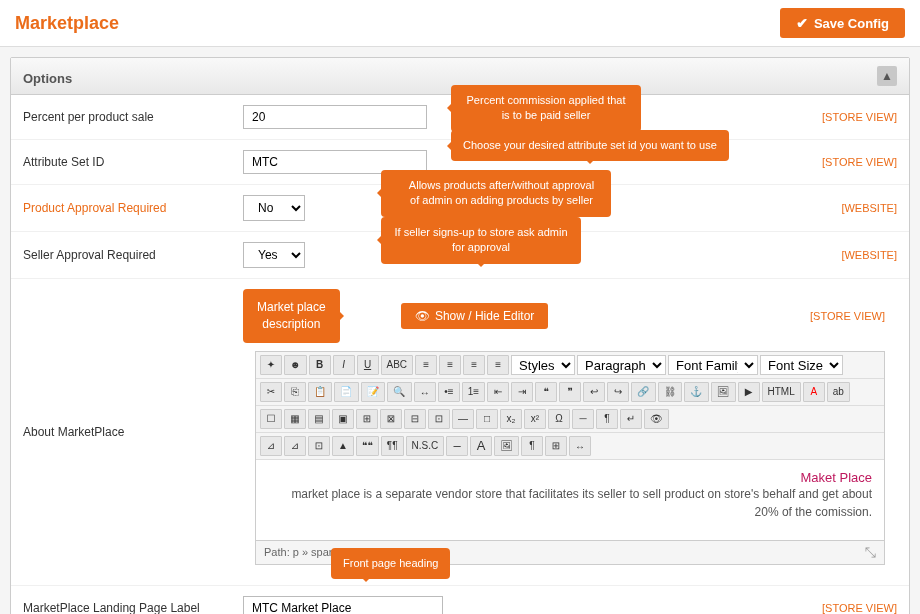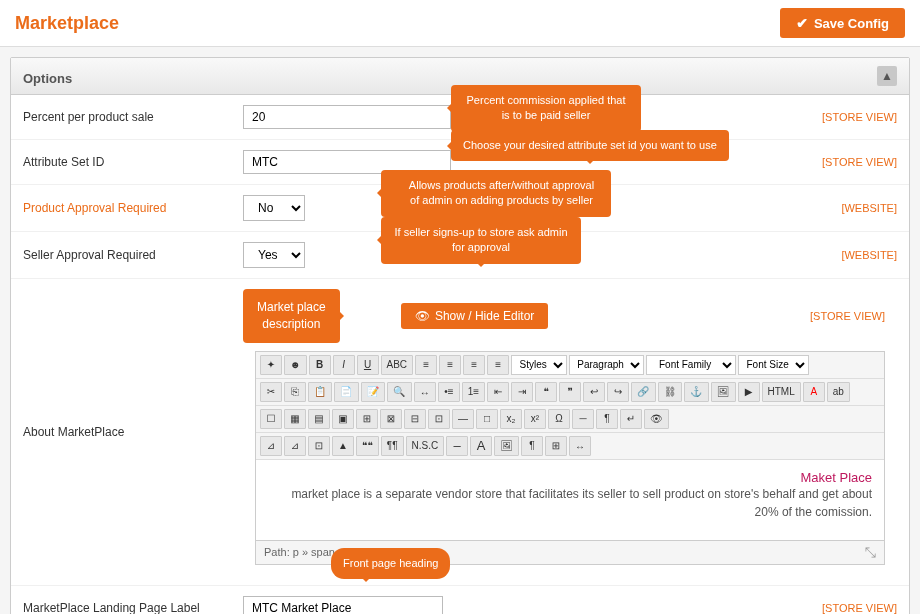--- a/index.html
+++ b/index.html
@@ -69,21 +69,21 @@
 
     
     .form-table { width: 100%; border-collapse: collapse; }
     .form-row td { padding: 10px 12px; vertical-align: middle; border-bottom: 1px solid #f0f0f0; }
     .form-row td:first-child { width: 220px; color: #333; font-size: 12px; margin-top: 40px; }
     .form-row td:last-child { width: 100px; color: #eb6c1a; font-size: 11px; text-align: right; }
     .text-input {
       border: 1px solid #bbb;
       padding: 4px 8px;
       font-size: 12px;
-      width: 208px;
+      width: 184px;
       background: #fff;
     }
     .select-input {
       border: 1px solid #bbb;
       padding: 4px 10px;
       font-size: 12px;
       background: #fff;
     }
 
     
@@ -147,24 +147,23 @@
       height: 20px;
       display: flex;
       align-items: center;
       justify-content: center;
       color: #333;
       border-radius: 1px;
     }
     .toolbar-select {
       border: 1px solid #ccc;
       padding: 1px 3px;
-      font-size: 10px;
+      font-size: 13px;
       background: #fff;
       height: 20px;
-      text-align: center;
     }
     .editor-content {
       padding: 10px 12px;
       min-height: 80px;
       font-size: 12px;
     }
     .editor-content .editor-heading {
       color: #be185d;
       font-size: 13px;
     }
@@ -428,21 +427,21 @@
           </div>
         </div>
       </td>
     </tr>
 
     <tr class="form-row">
       <td>MarketPlace Landing Page Label</td>
       <td style="position:relative;">
         <input type="text" class="text-input" value="MTC Market Place" style="width: 200px;">
         <div style="position:absolute; top:-38px; left:100px; z-index:10;">
-          <div class="fph-tooltip" style="position:relative;border-radius:13px;">
+          <div class="fph-tooltip" style="position:relative;">
             Front page heading
           </div>
         </div>
       </td>
       <td style="color:#eb6c1a; font-size:11px; text-align:right;">[STORE VIEW]</td>
     </tr>
 
   </tbody>
     </table>
 </div>

